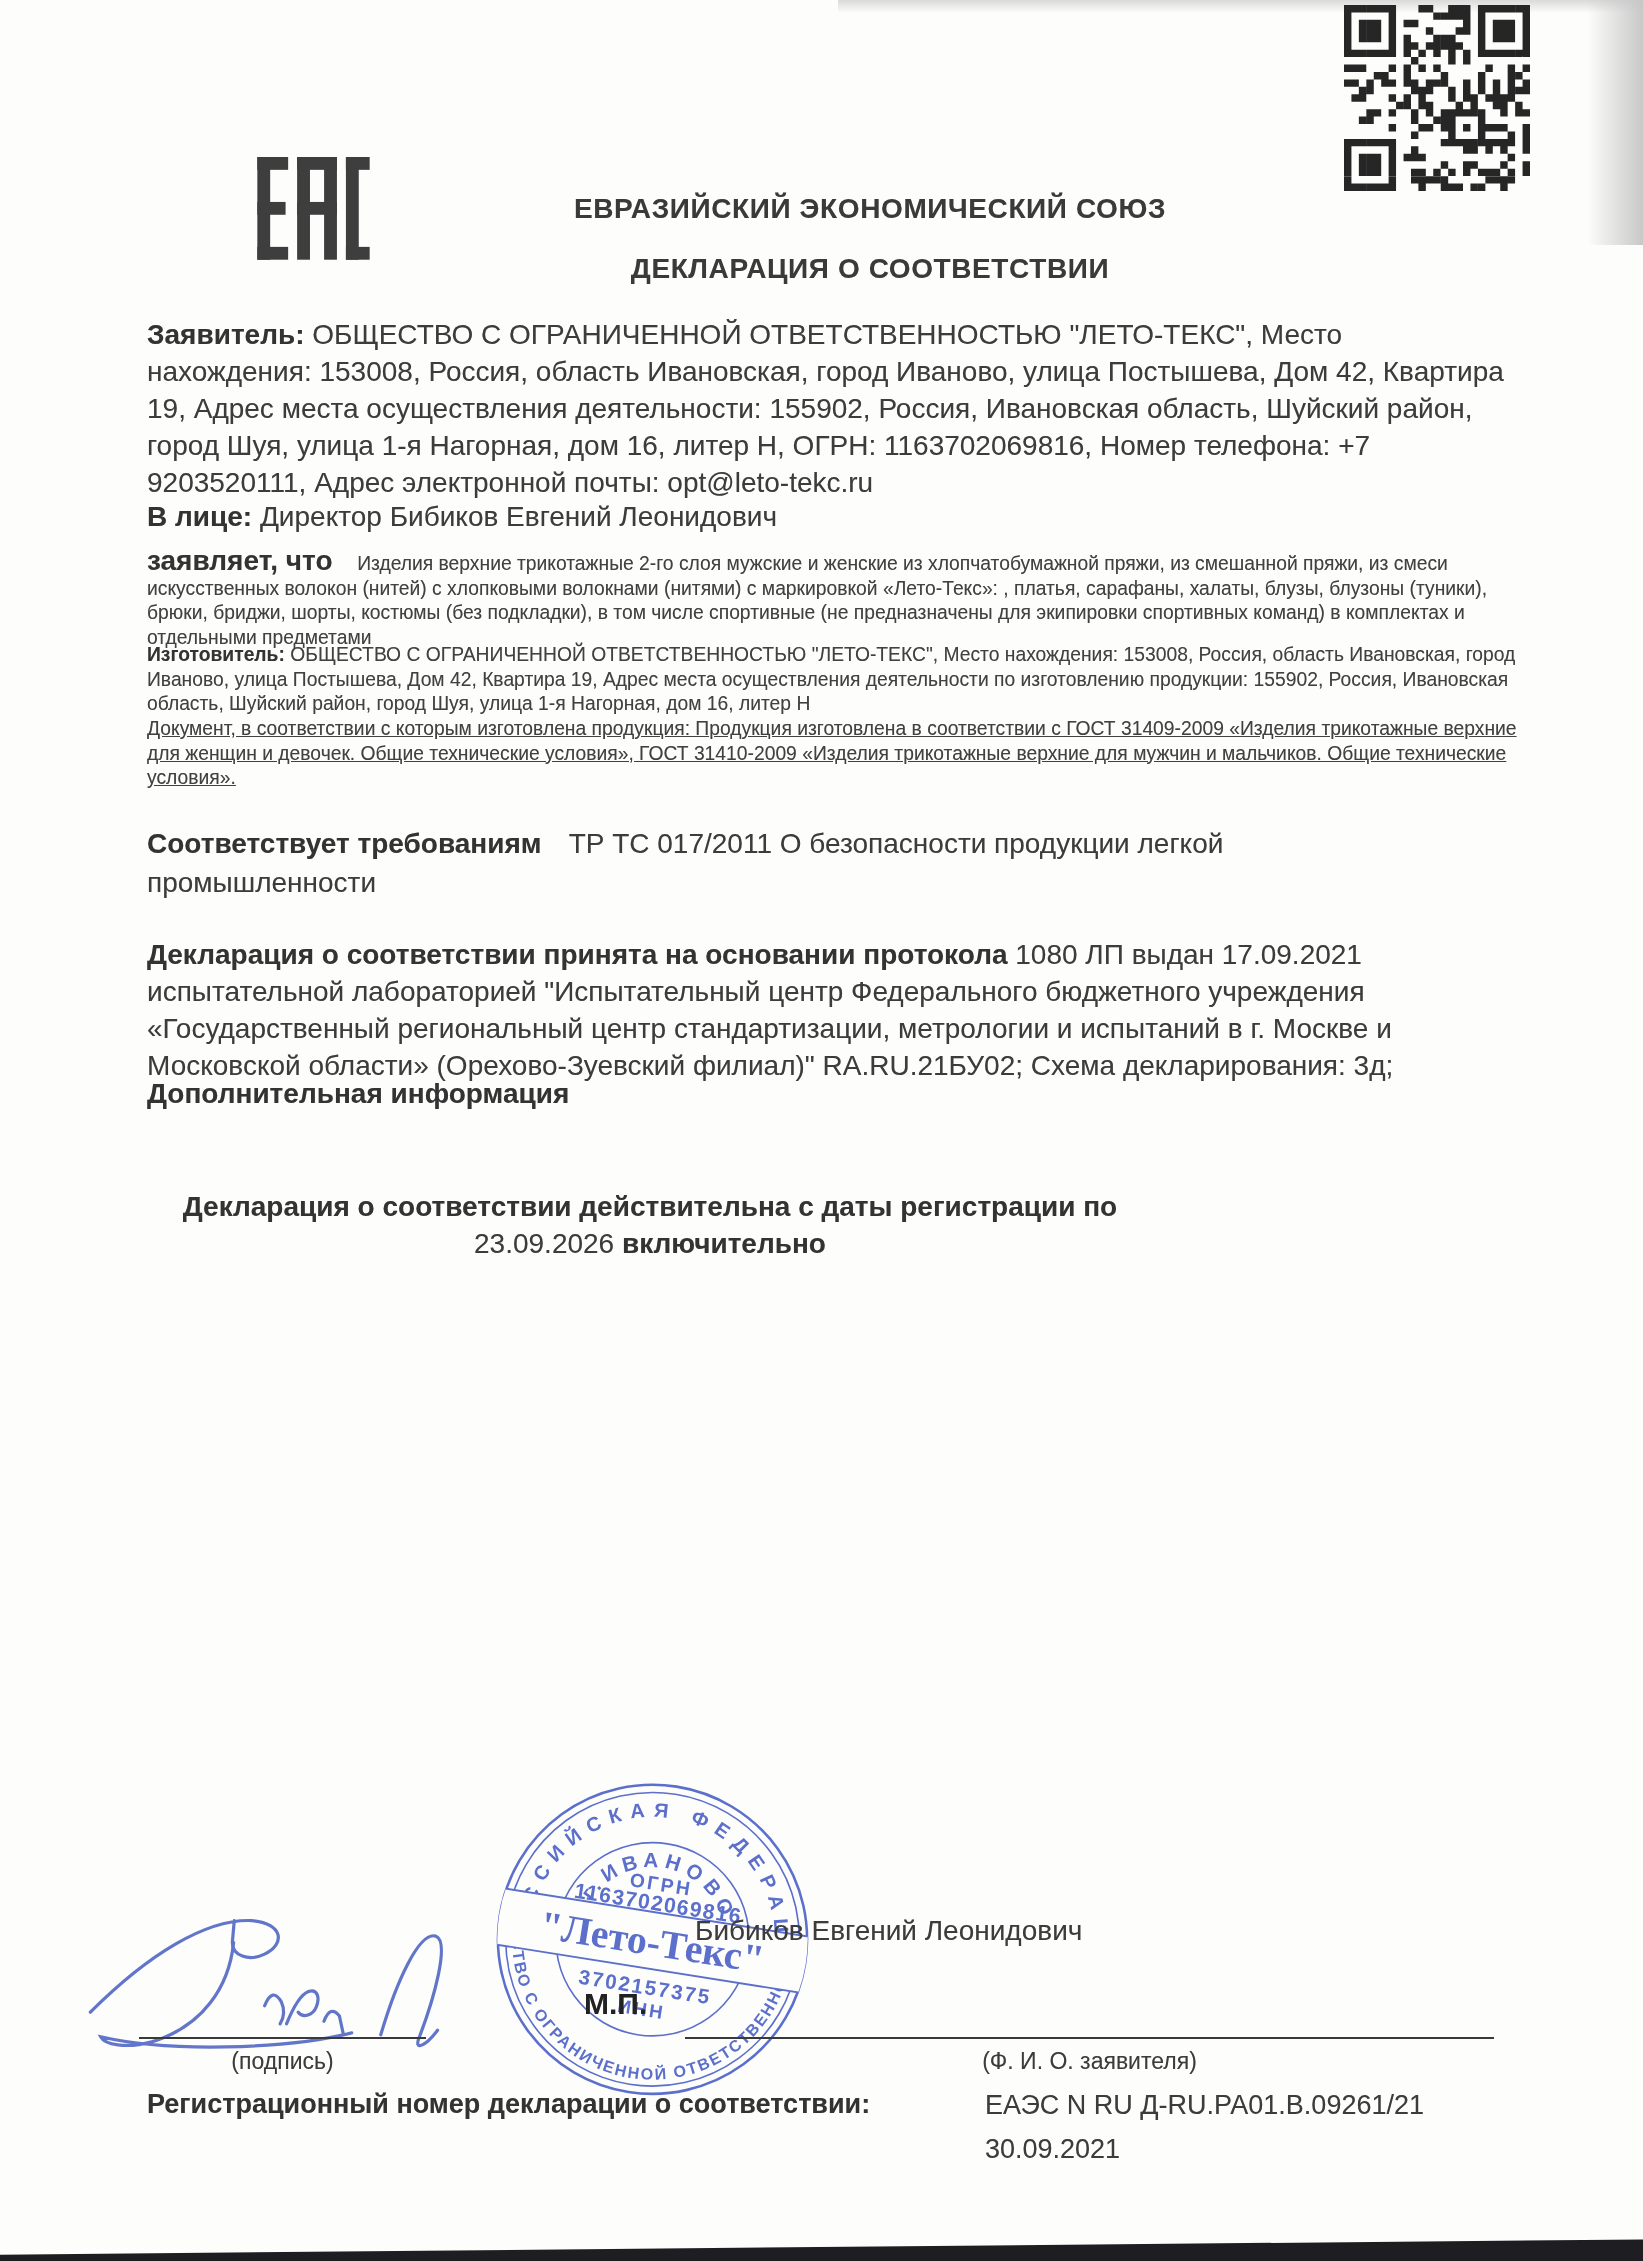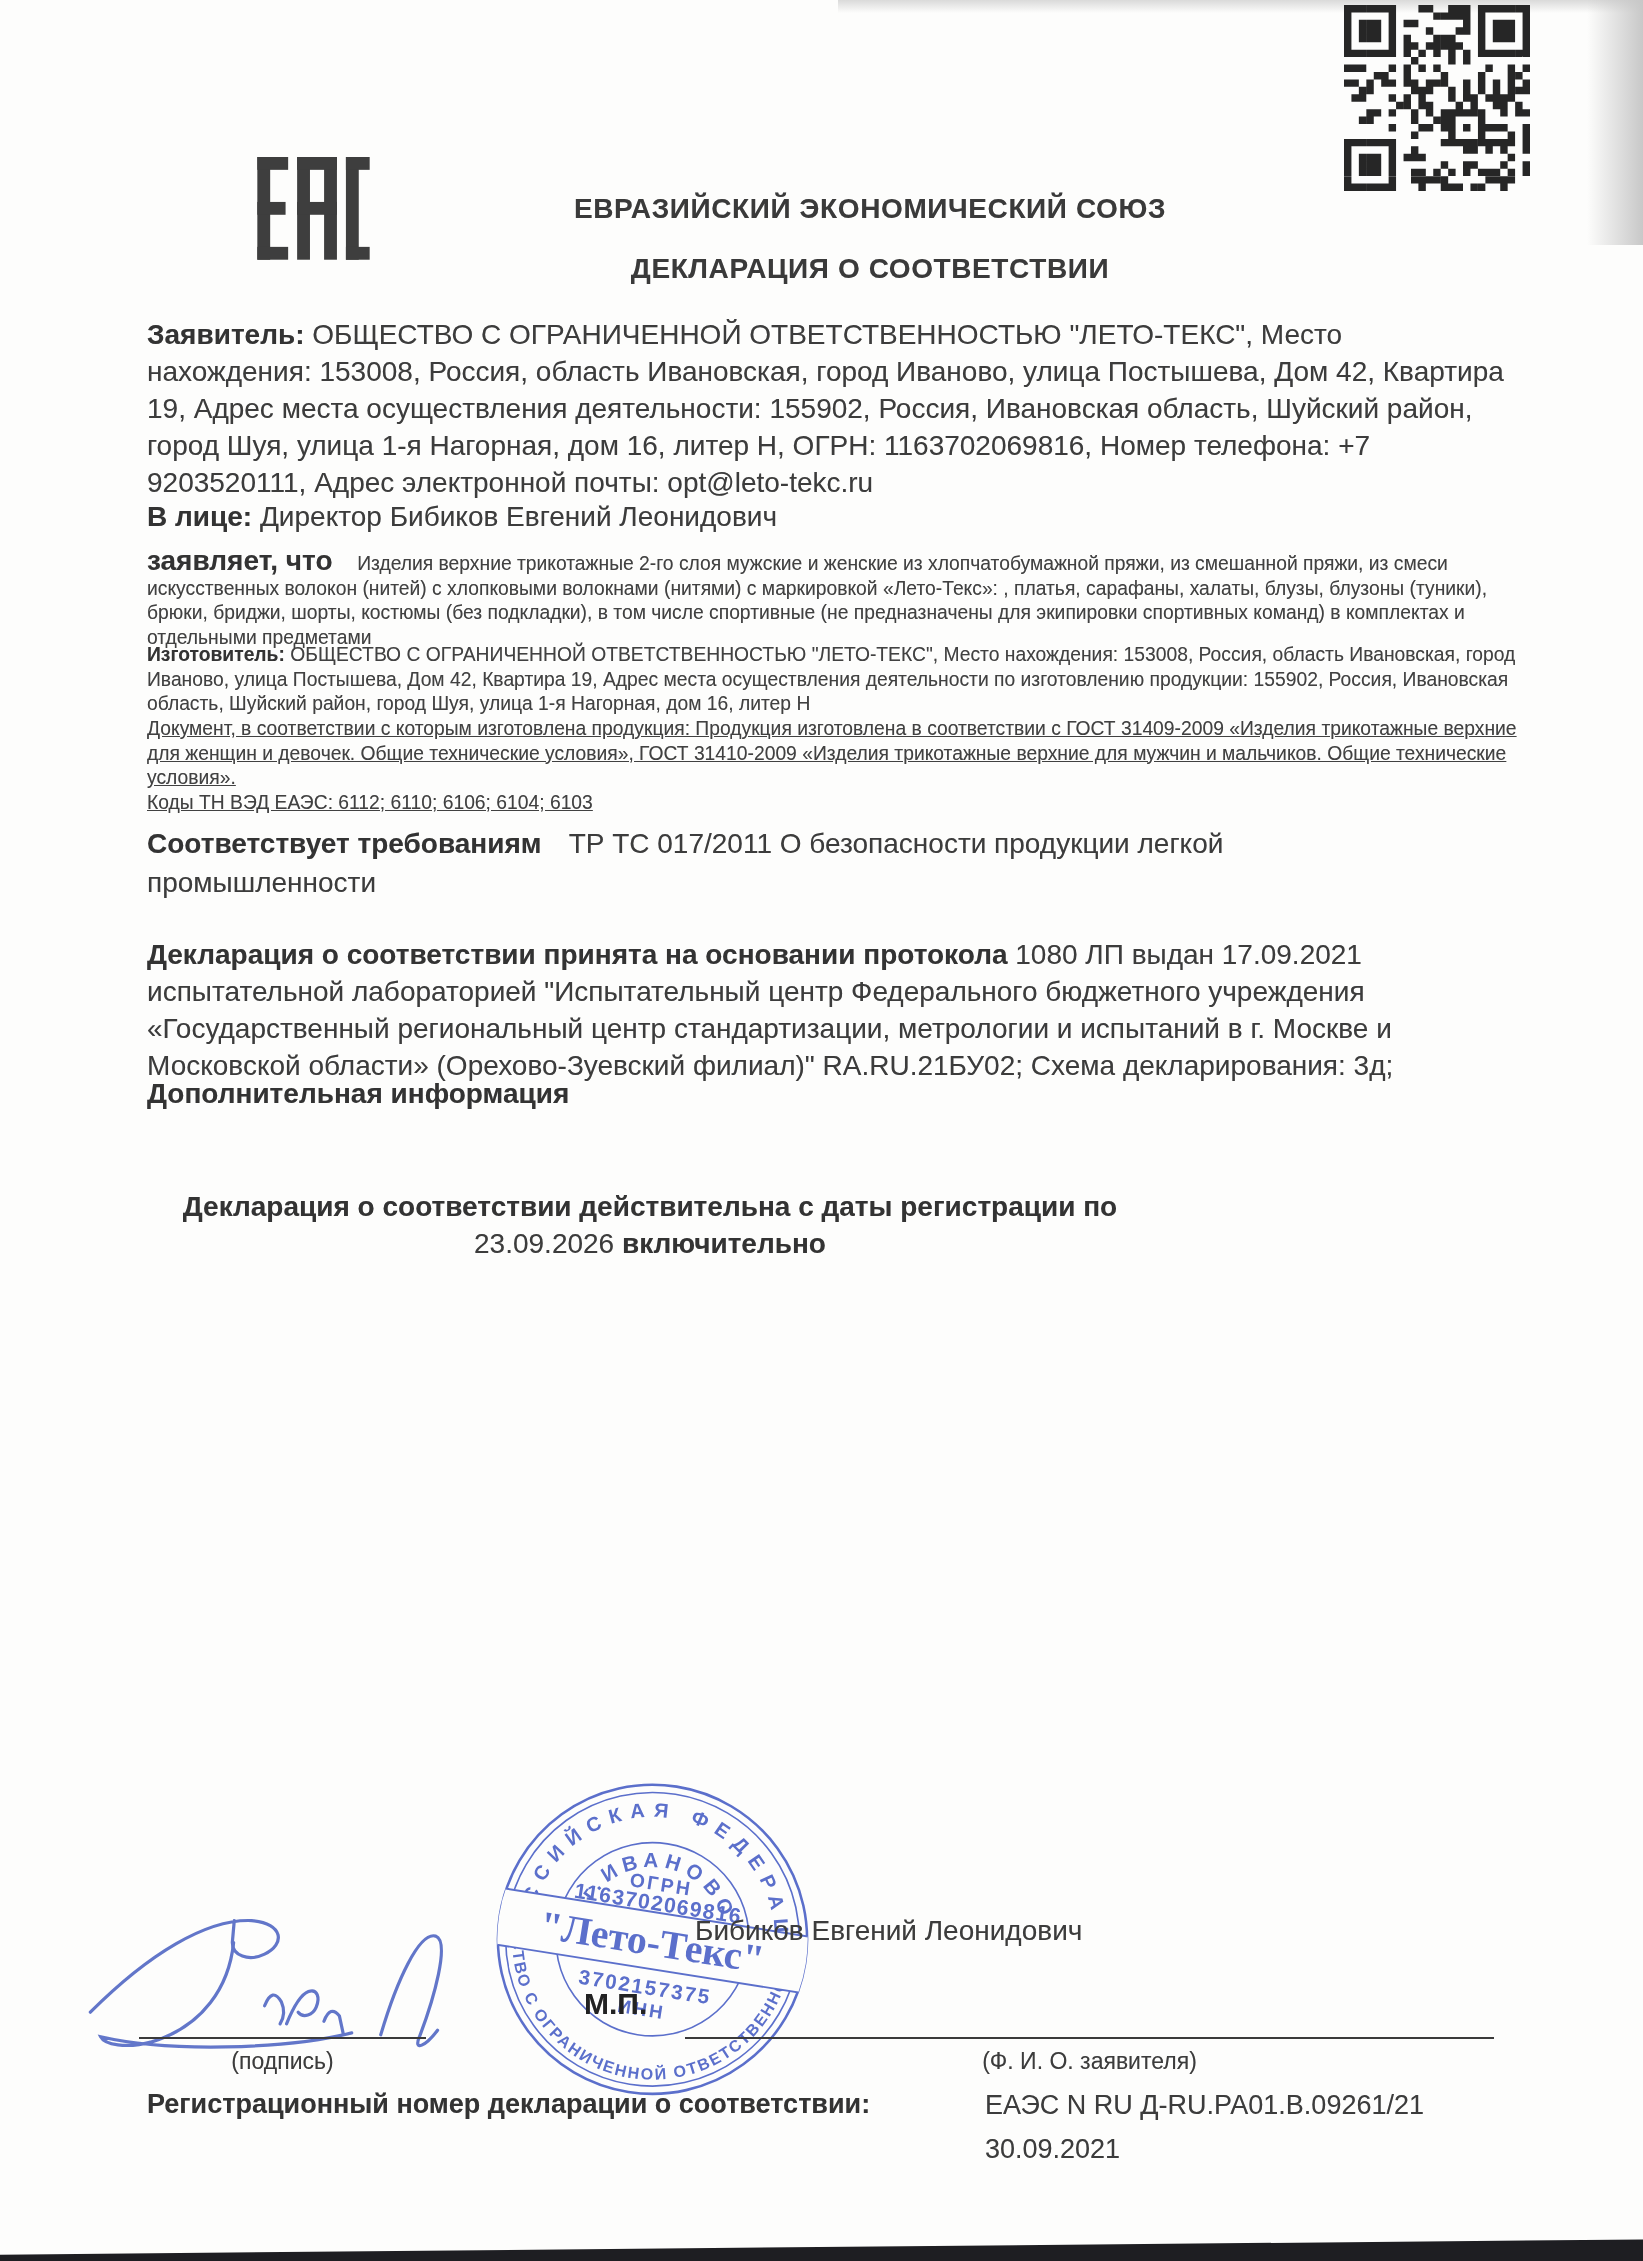--- a/index.html
+++ b/index.html
@@ -83,21 +83,20 @@
     <span>Изделия верхние трикотажные 2-го слоя мужские и женские из хлопчатобумажной пряжи, из  смешанной пряжи, из смеси искусственных волокон (нитей) с хлопковыми волокнами (нитями) с маркировкой «Лето-Текс»: , платья, сарафаны, халаты, блузы, блузоны (туники), брюки, бриджи, шорты, костюмы (без подкладки), в том числе спортивные (не предназначены для экипировки спортивных команд) в комплектах и отдельными предметами</span>
   </div>
 
   <div class="abs small-txt scan" style="left:147px;top:643px;width:1373px;">
     <span class="lbl">Изготовитель:</span>
     <span>ОБЩЕСТВО С ОГРАНИЧЕННОЙ ОТВЕТСТВЕННОСТЬЮ "ЛЕТО-ТЕКС", Место нахождения: 153008, Россия, область Ивановская, город Иваново, улица Постышева, Дом 42, Квартира 19, Адрес места осуществления деятельности по изготовлению продукции: 155902, Россия, Ивановская область, Шуйский район,  город Шуя, улица 1-я Нагорная, дом 16, литер Н</span>
   </div>
 
   <div class="abs small-txt scan" style="left:147px;top:717px;width:1373px;text-decoration:underline;">
     <div>Документ, в соответствии с которым изготовлена продукция: Продукция изготовлена в соответствии с ГОСТ 31409-2009 «Изделия трикотажные верхние для женщин и девочек. Общие технические условия», ГОСТ 31410-2009 «Изделия трикотажные верхние для мужчин и мальчиков. Общие технические условия».</div>
-    <div>Коды ТН ВЭД ЕАЭС: 6112; 6110; 6106; 6104; 6103</div>
   </div>
 
   <div class="abs body-txt scan" style="left:147px;top:824px;width:1096px;line-height:39px;">
     <span class="lbl gap-lbl">Соответствует требованиям</span>
     <span>ТР ТС 017/2011 О безопасности продукции легкой промышленности</span>
   </div>
 
   <div class="abs body-txt scan" style="left:147px;top:936px;width:1380px;line-height:37px;">
     <span class="lbl">Декларация о соответствии принята на основании протокола</span>
     <span>1080 ЛП выдан 17.09.2021 испытательной лабораторией "Испытательный центр Федерального бюджетного учреждения «Государственный региональный центр стандартизации, метрологии и испытаний в г. Москве и Московской области» (Орехово-Зуевский филиал)" RA.RU.21БУ02; Схема декларирования: 3д;</span>

